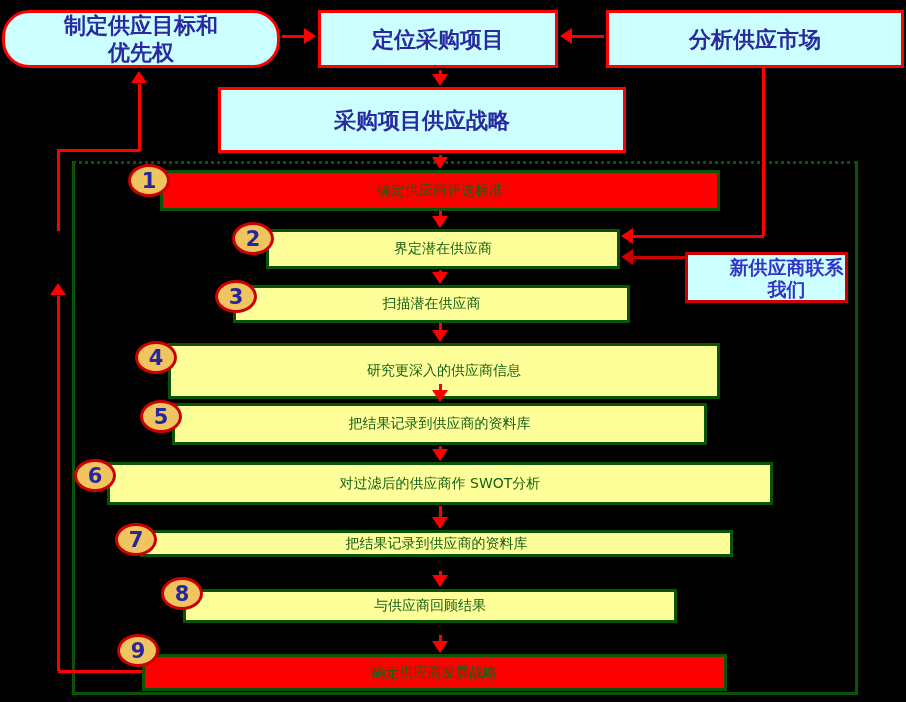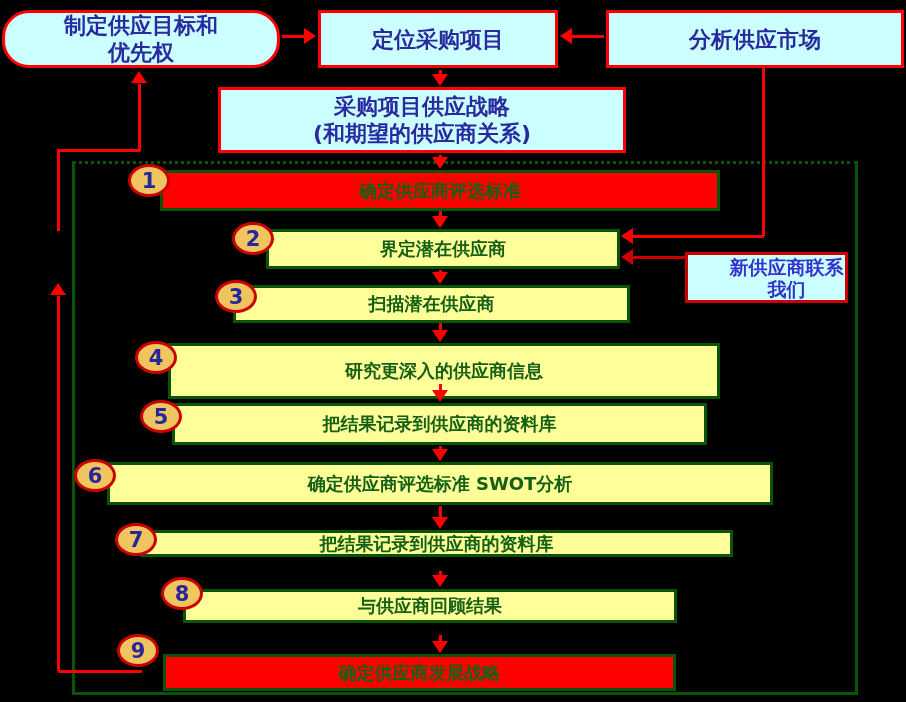--- a/index.html
+++ b/index.html
@@ -7,21 +7,21 @@
   #stage{position:relative;width:906px;height:702px;background:var(--background,#000);
          font-family:"DejaVu Sans","Liberation Sans",sans-serif;overflow:hidden;}
   .box{position:absolute;display:flex;flex-direction:column;align-items:center;justify-content:center;
        text-align:center;font-weight:bold;}
   .blue-box{background:var(--box-fill-blue);border:3px solid var(--red);color:var(--text-blue);
             font-size:22px;line-height:27px;}
   .contact{background:var(--box-fill-blue);border:3px solid var(--dark-red);color:#3333cc;
            font-size:19px;line-height:22px;}
   .step-box{position:absolute;display:flex;align-items:center;justify-content:center;
             border:3px solid var(--step-border-green);color:var(--step-text-green);
-            font-weight:bold;font-size:18px;}
+            font-weight:normal;font-size:14px;}
   .step-box.normal{background:var(--step-fill-yellow);}
   .step-box.highlight{background:var(--step-fill-red);}
   .circle{position:absolute;width:42px;height:33px;border-radius:50%;
           background:var(--circle-fill);border:3px solid var(--circle-border);
           display:flex;align-items:center;justify-content:center;
           color:var(--number-blue);font-weight:bold;font-size:21px;z-index:6;}
   #container-frame{position:absolute;left:72px;top:161px;width:786px;height:534px;
           border:3px solid var(--container-border-green);border-top-style:dotted;z-index:1;}
 </style>
 </head>
@@ -37,43 +37,42 @@
   <div class="box blue-box" style="left:318px;top:10px;width:240px;height:58px;">
     <div>定位采购项目</div>
   </div>
 
   <div class="box blue-box" style="left:606px;top:10px;width:298px;height:58px;">
     <div>分析供应市场</div>
   </div>
 
   <div class="box blue-box" style="left:218px;top:87px;width:408px;height:66px;">
     <div>采购项目供应战略</div>
-    <div>(和期望的供应商关系)</div>
   </div>
 
   <div id="container-frame"></div>
 
   <div id="steps-layer">
       <div class="step-box highlight" style="left: 160px; top: 170px; width: 560px; height: 41px;">确定供应商评选标准</div>
       <div class="circle" style="left: 128px; top: 164px;">1</div>
       <div class="step-box normal" style="left: 266px; top: 229px; width: 354px; height: 40px;">界定潜在供应商</div>
       <div class="circle" style="left: 232px; top: 222px;">2</div>
       <div class="step-box normal" style="left: 233px; top: 285px; width: 397px; height: 38px;">扫描潜在供应商</div>
       <div class="circle" style="left: 215px; top: 280px;">3</div>
       <div class="step-box normal" style="left: 168px; top: 343px; width: 552px; height: 56px;">研究更深入的供应商信息</div>
       <div class="circle" style="left: 135px; top: 341px;">4</div>
       <div class="step-box normal" style="left: 172px; top: 403px; width: 535px; height: 42px;">把结果记录到供应商的资料库</div>
       <div class="circle" style="left: 140px; top: 400px;">5</div>
-      <div class="step-box normal" style="left: 107px; top: 462px; width: 666px; height: 43px;">确定供应商评选标准 SWOT分析</div>
+      <div class="step-box normal" style="left: 107px; top: 462px; width: 666px; height: 43px;">对过滤后的供应商作 SWOT分析</div>
       <div class="circle" style="left: 74px; top: 459px;">6</div>
       <div class="step-box normal" style="left: 140px; top: 530px; width: 593px; height: 27px;">把结果记录到供应商的资料库</div>
       <div class="circle" style="left: 115px; top: 523px;">7</div>
       <div class="step-box normal" style="left: 183px; top: 589px; width: 494px; height: 34px;">与供应商回顾结果</div>
       <div class="circle" style="left: 161px; top: 577px;">8</div>
-      <div class="step-box highlight" style="left: 142px; top: 654px; width: 513px; height: 37px; margin-left: 21px;">确定供应商发展战略</div>
+      <div class="step-box highlight" style="left: 142px; top: 654px; width: 585px; height: 37px;">确定供应商发展战略</div>
       <div class="circle" style="left: 117px; top: 634px;">9</div>
     </div>
 
   <div class="box contact" style="left:685px;top:252px;width:163px;height:51px;z-index:6;padding-left:40px;">
     <div>新供应商联系我们</div>
   </div>
 
   <div id="arrows-layer">
       <div style="position: absolute; left: 282px; top: 35px; width: 24px; height: 3px; background: rgb(255, 0, 0); z-index: 5;"></div>
       <div style="position: absolute; left: 304px; top: 28px; width: 0px; height: 0px; border-top: 8px solid transparent; border-bottom: 8px solid transparent; border-left: 12px solid rgb(255, 0, 0); z-index: 5;"></div>

